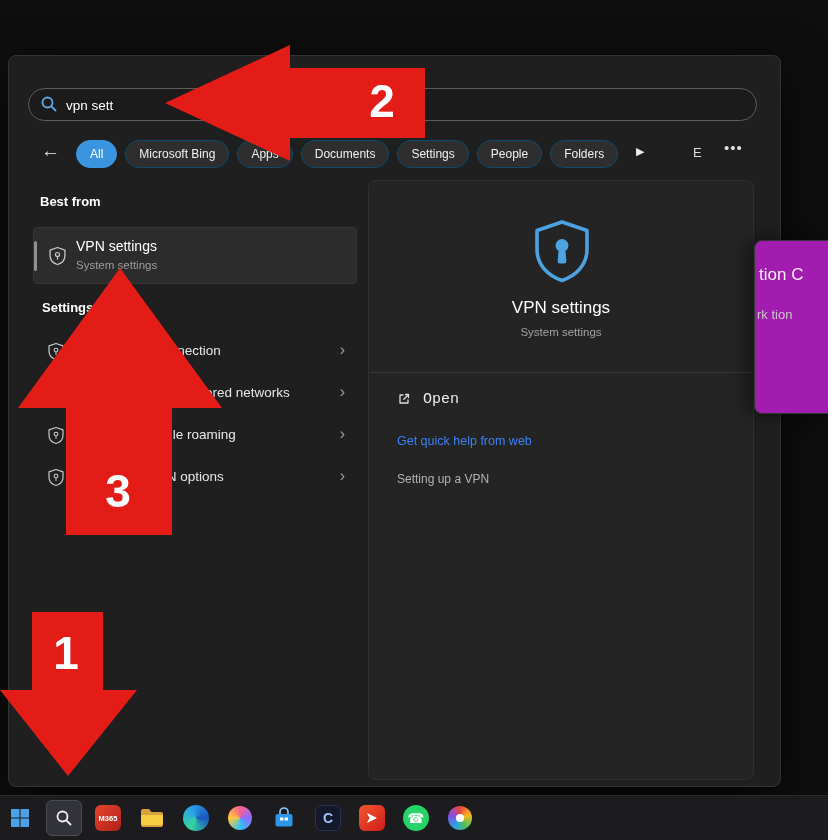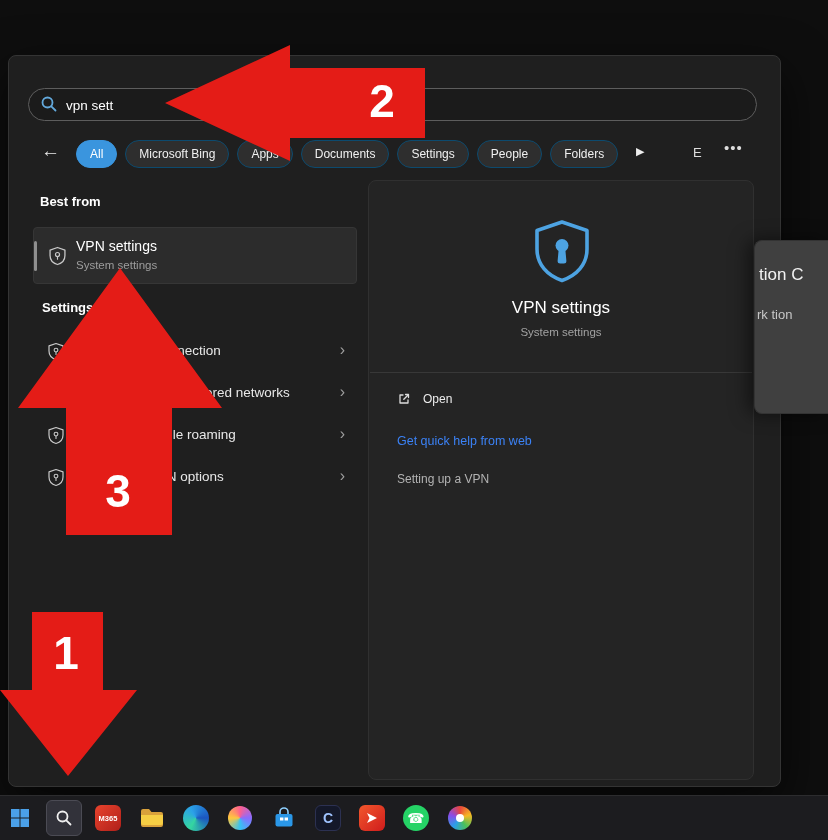--- a/index.html
+++ b/index.html
@@ -41,26 +41,26 @@
   .row .ric{left:15px;top:12px;}
 
   
   .preview{left:368px;top:180px;width:386px;height:600px;background:#242424;border:1px solid #303030;
            border-radius:8px;z-index:2;box-sizing:border-box;}
   .pv-shield{left:163px;top:38px;}
   .pv-title{left:0;top:117px;width:100%;text-align:center;font-size:17px;color:#fff;}
   .pv-sub{left:0;top:145px;width:100%;text-align:center;font-size:11.5px;color:#a2a2a2;}
   .pv-div{left:1px;top:191px;width:382px;height:1px;background:#383838;}
   .pv-open{left:28px;top:209px;height:18px;display:flex;gap:12px;align-items:center;cursor:pointer;}
-  .pv-open span{font-size:12px;color:#ececec;}
+  .pv-open span{font-size:15px;color:#ececec;font-family:Liberation Mono, monospace;}
   .pv-help{left:28px;top:253px;font-size:12.5px;color:#3b82f6;}
   .pv-link{left:28px;top:291px;font-size:12px;color:#b3b3b3;cursor:pointer;}
 
   
-  .bgwin{left:754px;top:240px;width:74px;height:172px;background:#404040;border:1px solid #333;
+  .bgwin{left:754px;top:240px;width:74px;height:172px;background:#a21caf;border:1px solid #333;
          border-right:none;border-radius:8px 0 0 8px;z-index:4;box-shadow:-6px 0 18px rgba(0,0,0,.5);}
   .bgwin .l1{left:4px;top:24px;font-size:17px;color:#f2f2f2;white-space:nowrap;}
   .bgwin .l2{left:2px;top:66px;font-size:13px;color:#c7c7c7;white-space:nowrap;}
 
   
   .taskbar{left:0;top:795px;width:828px;height:45px;background:#1c1c1f;border-top:1px solid #2c2c2e;z-index:5;}
   .tb-row{left:2px;top:4px;display:flex;gap:8px;}
   .tb-item{width:36px;height:36px;border-radius:6px;display:flex;align-items:center;justify-content:center;cursor:pointer;}
   .tb-item.active{background:#32323a;border:1px solid #4b4b54;box-sizing:border-box;}
   .ic-m365{width:26px;height:26px;border-radius:6px;background:linear-gradient(135deg,#e8432d,#b0201a);

